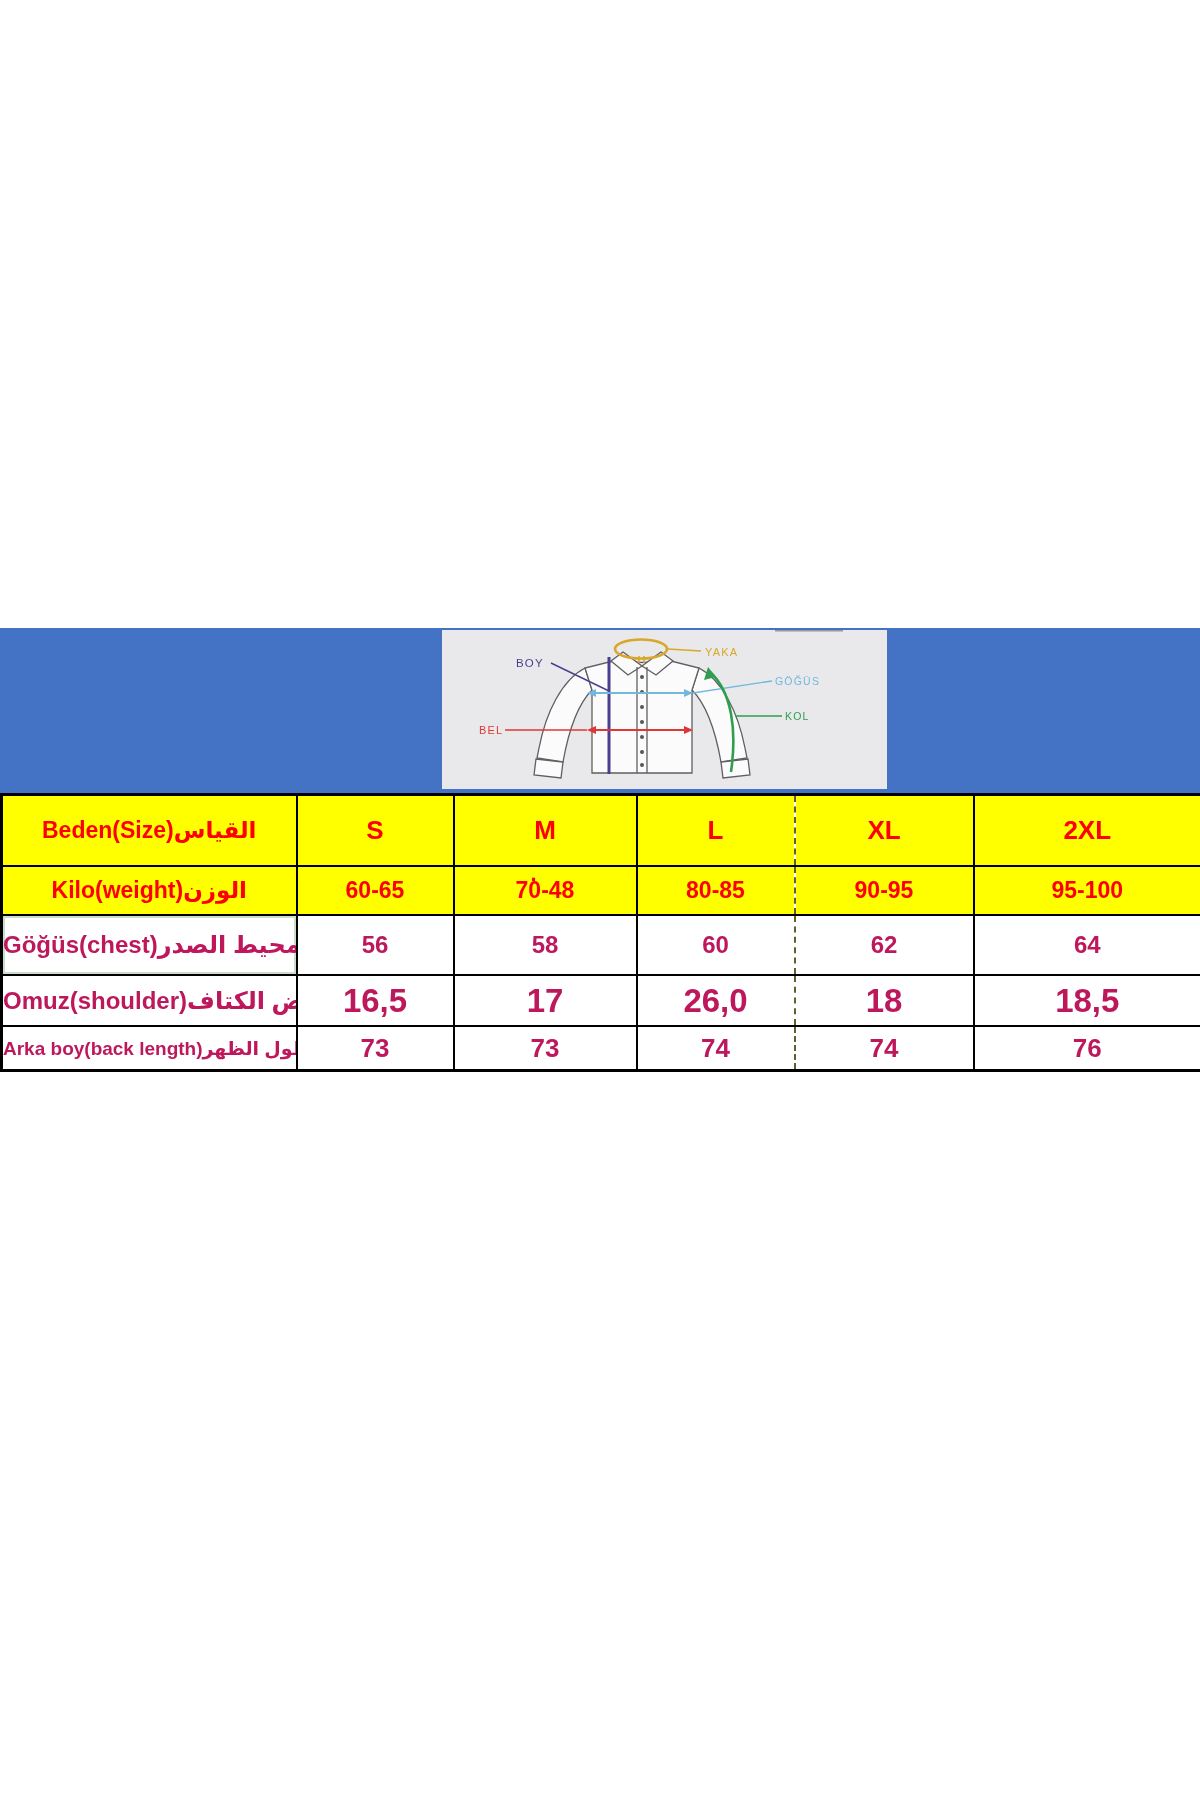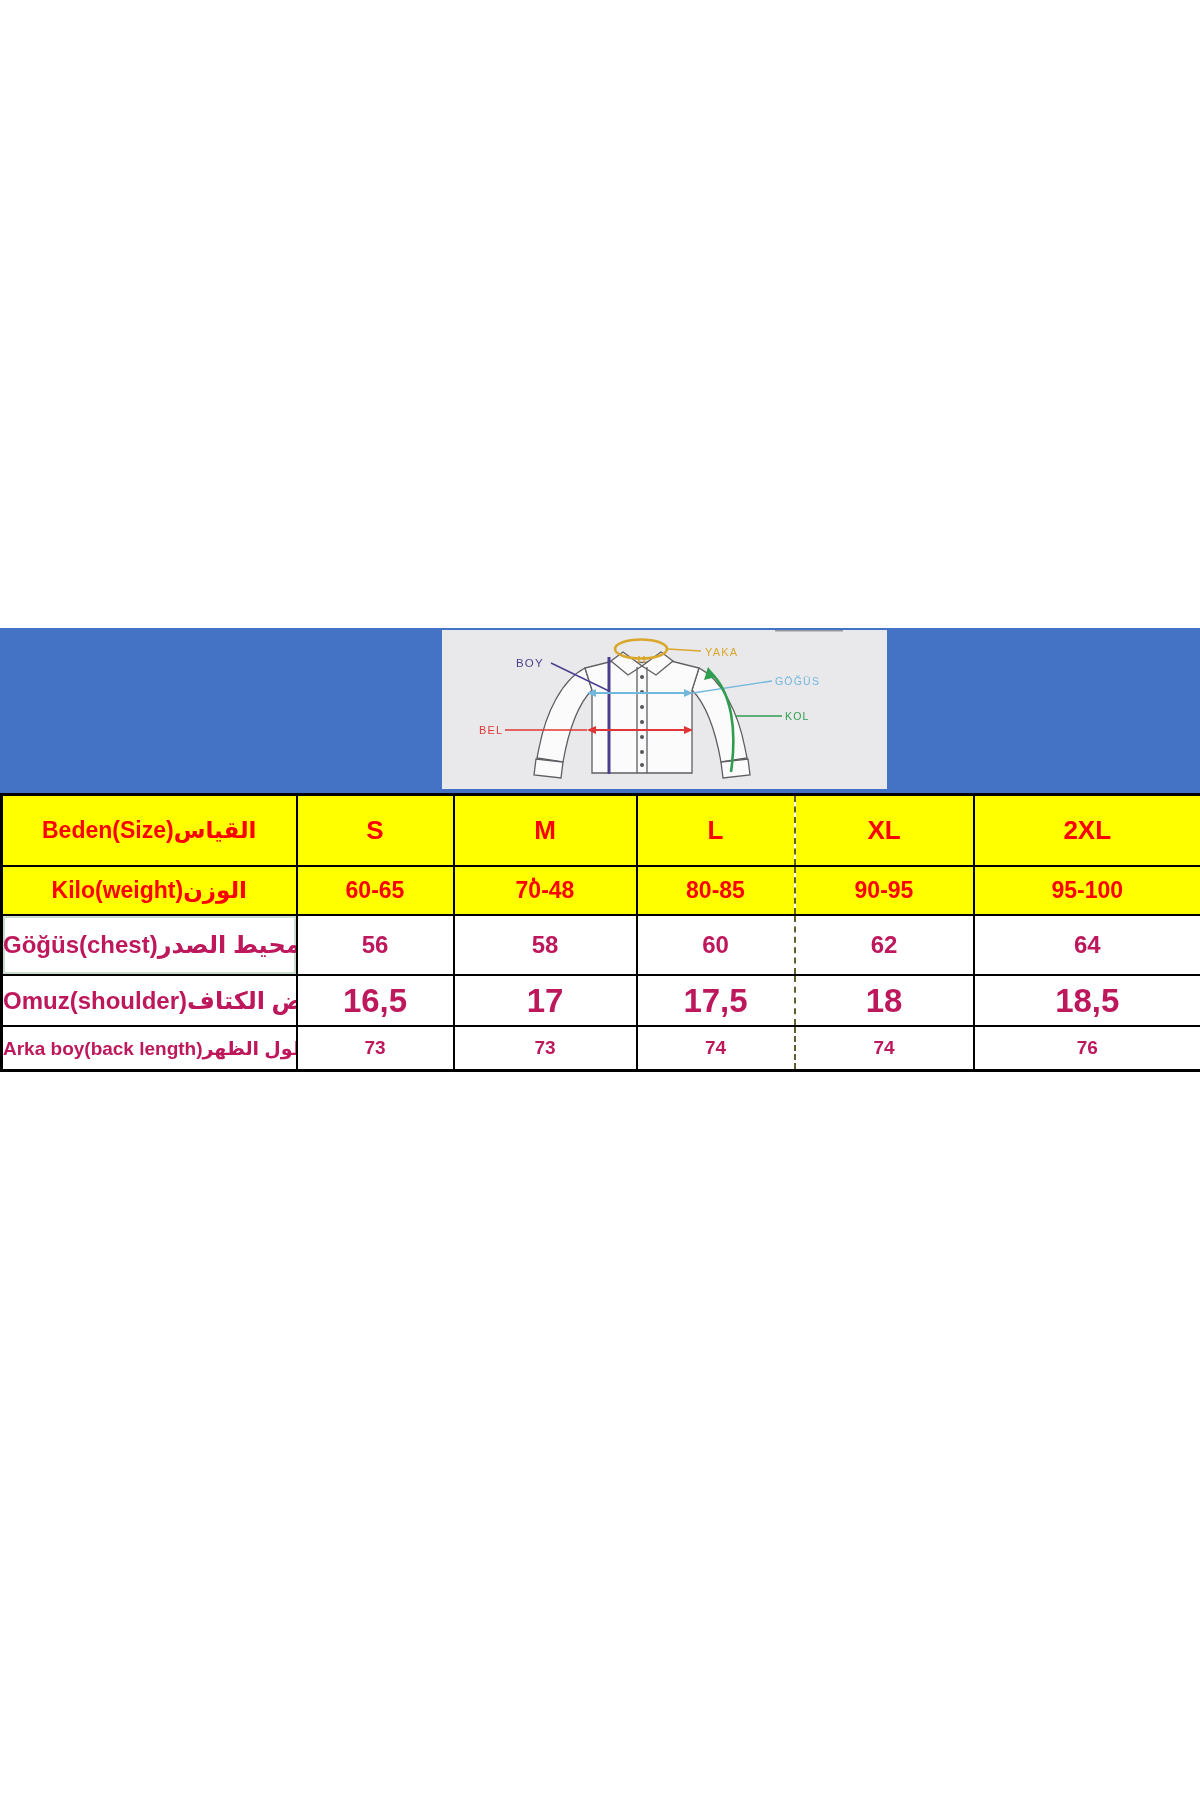--- a/index.html
+++ b/index.html
@@ -29,21 +29,21 @@
   td.col-xl{border-left:2px dashed #5f5f30;}
   tr.r1 td{height:69px;font-size:26px;}
   tr.r1 td.lbl{font-size:23px;}
   tr.r2 td{height:47px;font-size:23px;}
   tr.r3 td{height:58px;font-size:24px;}
   tr.r4 td{height:41px;font-size:24px;}
   tr.r5 td{height:50px;font-size:25px;}
   tr.r5 td.lbl{font-size:19px;}
   tr.r6 td{height:49px;font-size:33px;}
   tr.r6 td.lbl{font-size:24px;}
-  tr.r7 td{height:42px;font-size:19px;}
+  tr.r7 td{height:42px;font-size:26px;}
   tr.r7 td.lbl{font-size:19px;}
   td.cell-gogus-label{box-shadow:inset 0 0 0 2px rgba(160,195,165,0.55);}
   td.mcell{position:relative;}
   .m-dot{position:absolute;top:-2px;left:42%;color:#ff0000;font-size:22px;line-height:18px;font-weight:700;}
 </style>
 </head>
 <body>
 
 <div class="page">
 
@@ -149,21 +149,21 @@
           <td>56</td>
           <td>58</td>
           <td class="col-l">60</td>
           <td class="col-xl">62</td>
           <td>64</td>
         </tr>
         <tr class="r6">
           <td class="lbl">Omuz(shoulder)عرض الكتاف</td>
           <td>16,5</td>
           <td>17</td>
-          <td class="col-l">17,5</td>
+          <td class="col-l">26,0</td>
           <td class="col-xl">18</td>
           <td>18,5</td>
         </tr>
         <tr class="r7">
           <td class="lbl">Arka boy(back length)طول الظهر</td>
           <td>73</td>
           <td>73</td>
           <td class="col-l">74</td>
           <td class="col-xl">74</td>
           <td>76</td>

